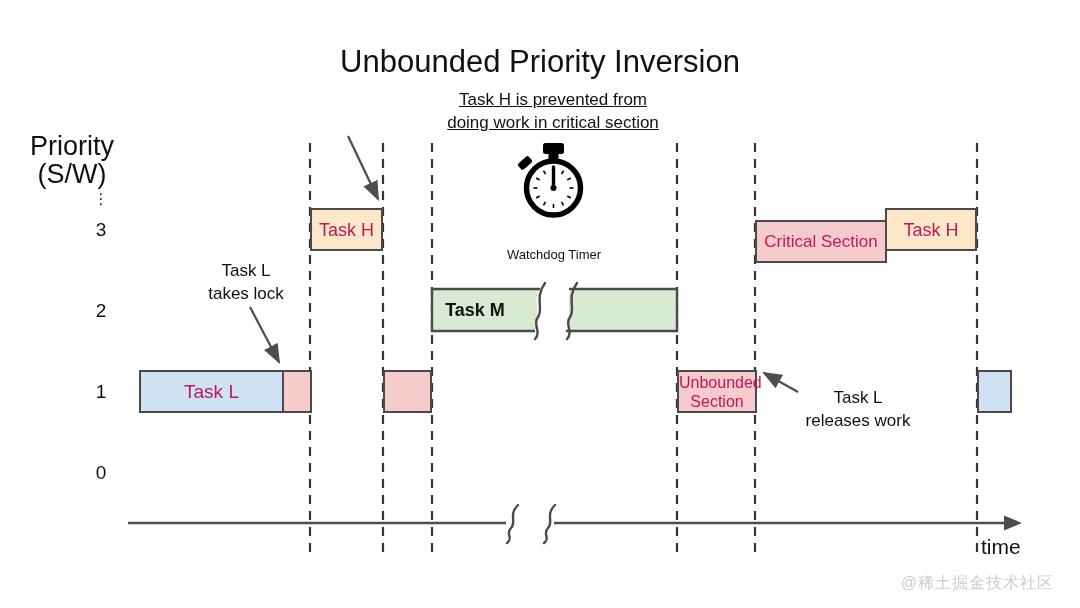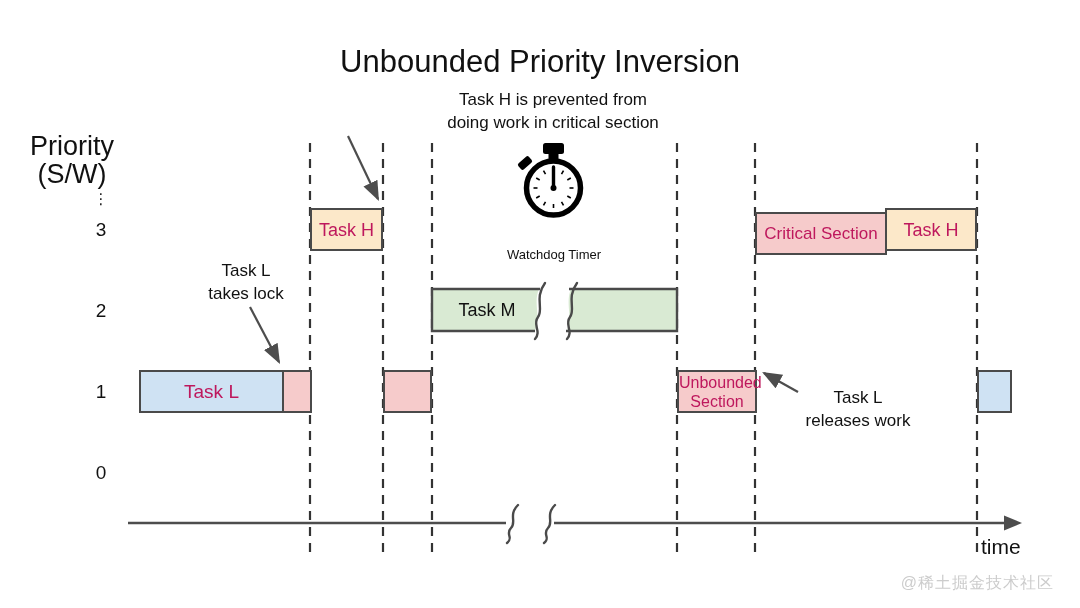--- a/index.html
+++ b/index.html
@@ -116,46 +116,46 @@
   <div class="abs title">Unbounded Priority Inversion</div>
 
   <div class="abs ylab" style="top:133px;">Priority</div>
   <div class="abs ylab" style="top:161px;">(S/W)</div>
   <div class="abs vdots" style="top:192px;">⋮</div>
   <div class="abs lvl" style="top:219px;">3</div>
   <div class="abs lvl" style="top:300px;">2</div>
   <div class="abs lvl" style="top:381px;">1</div>
   <div class="abs lvl" style="top:462px;">0</div>
 
-  <div class="abs ann" style="left:553px;top:88px;">
+  <div class="abs ann" style="left:553px;top:88px;text-decoration:underline;">
     <div>Task H is prevented from</div>
     <div>doing work in critical section</div>
   </div>
   <div class="abs ann" style="left:246px;top:259px;">
     <div>Task L</div>
     <div>takes lock</div>
   </div>
   <div class="abs ann" style="left:858px;top:386px;">
     <div>Task L</div>
     <div>releases work</div>
   </div>
 
   <div class="abs wd-label" style="left:554px;top:223px;">Watchdog Timer</div>
 
   <div class="bar tan" style="left:310px;top:208px;width:73px;height:43px;">
     <span>Task H</span>
   </div>
-  <div class="bar pink" style="left:755px;top:212px;width:132px;height:43px;font-size:17px;">
+  <div class="bar pink" style="left:755px;top:220px;width:132px;height:43px;font-size:17px;">
     <span>Critical Section</span>
   </div>
   <div class="bar tan" style="left:885px;top:208px;width:92px;height:43px;">
     <span>Task H</span>
   </div>
 
-  <div class="abs taskm-label" style="left:487px;top:300px;">Task M</div>
+  <div class="abs taskm-label" style="left:475px;top:300px;font-weight:bold;">Task M</div>
 
   <div class="bar blue" style="left:139px;top:370px;width:145px;height:43px;font-size:19px;">
     <span>Task L</span>
   </div>
   <div class="bar pink" style="left:282px;top:370px;width:30px;height:43px;"></div>
   <div class="bar pink" style="left:383px;top:370px;width:49px;height:43px;"></div>
   <div class="bar pink small-label" style="left:677px;top:370px;width:80px;height:43px;">
     <span>Unbounded</span>
     <span>Section</span>
   </div>

